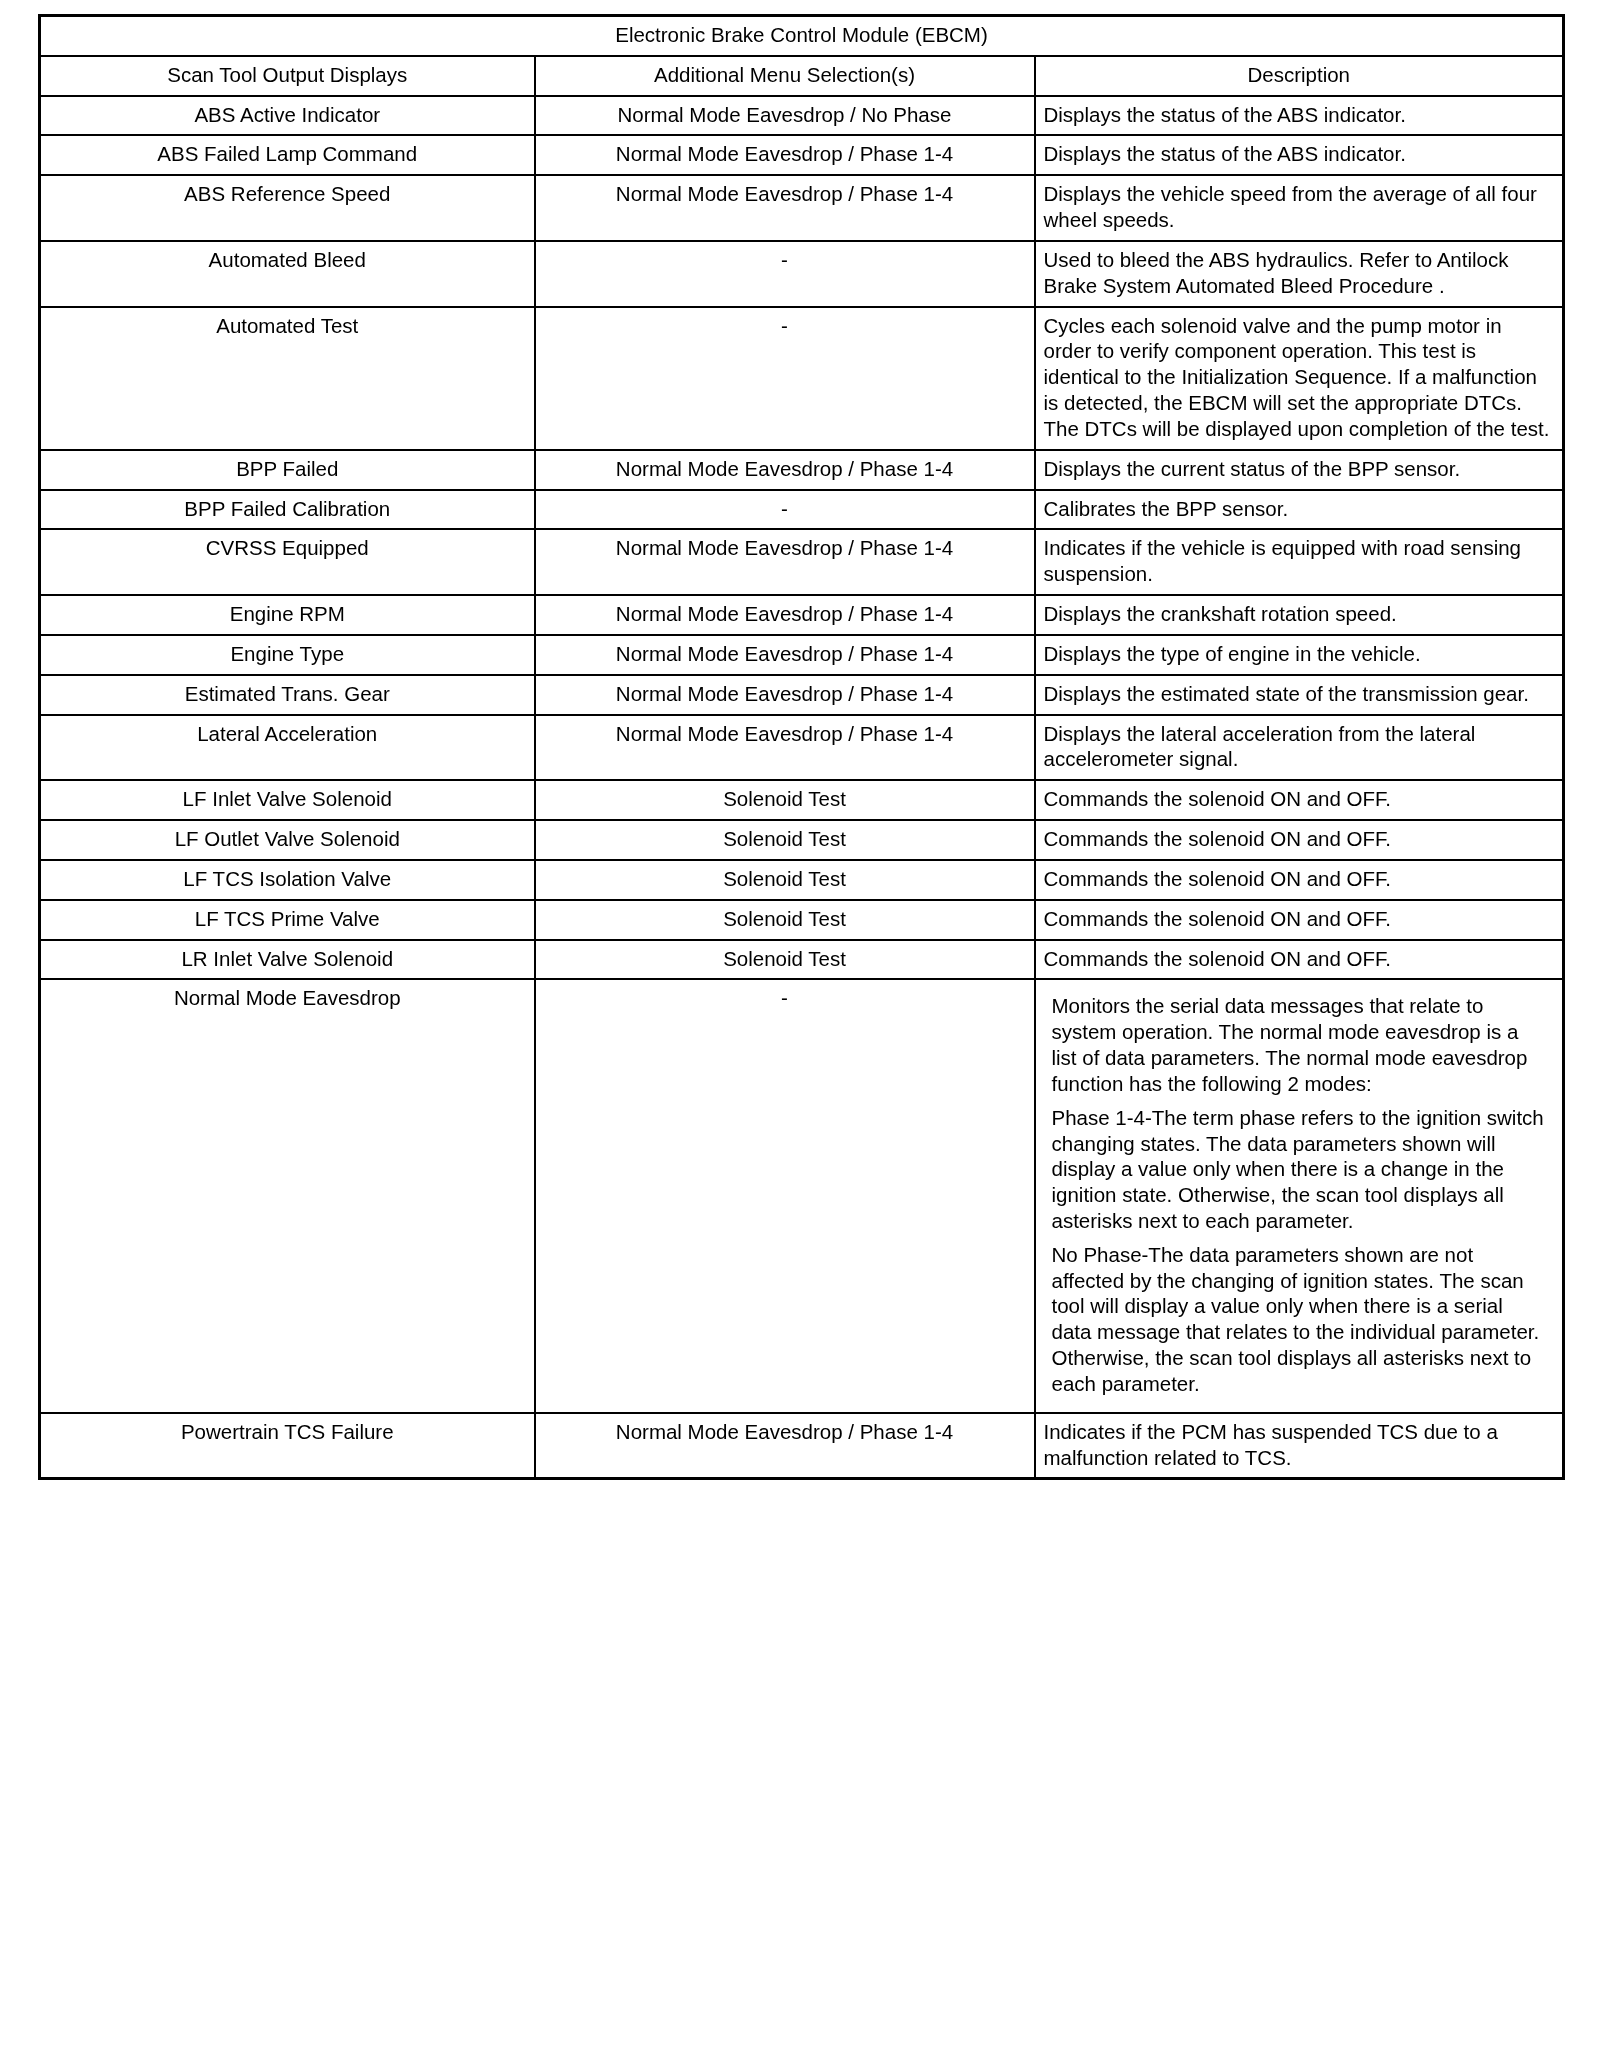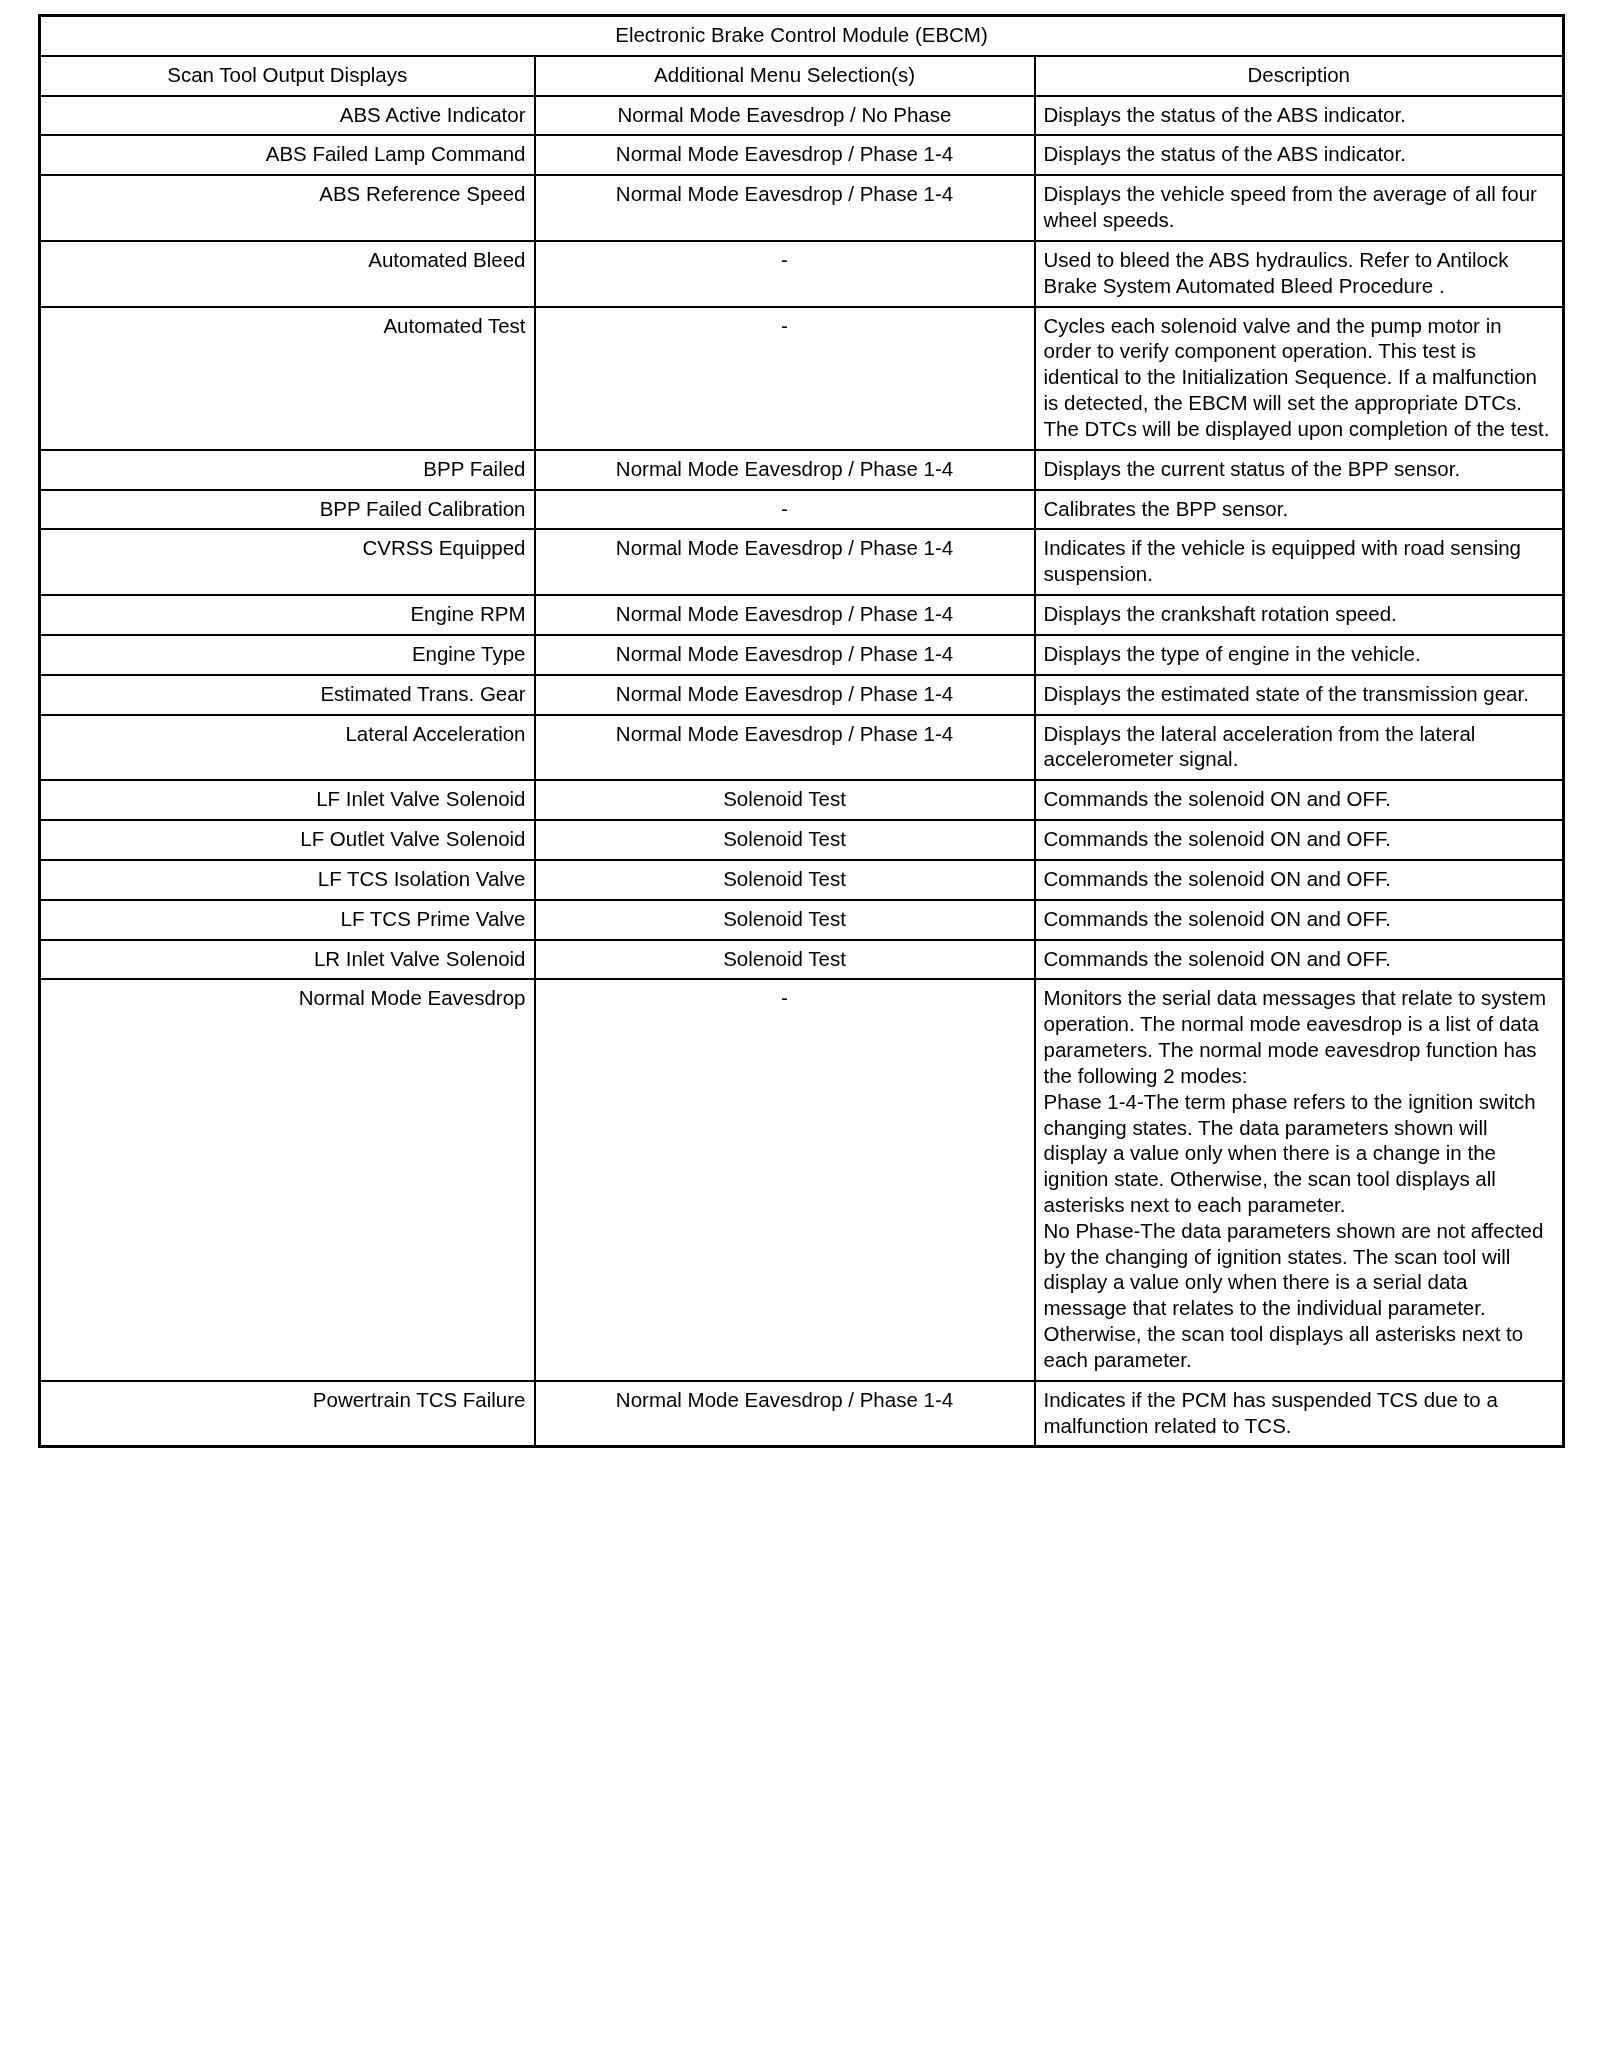--- a/index.html
+++ b/index.html
@@ -43,39 +43,39 @@
     text-align: center;
     font-weight: bold;
     font-size: 21px;
     padding: 7px 6px 9px 6px;
   }
   .col-a { width: 495px; }
   .col-b { width: 500px; }
   .col-c { width: 529px; }
 
   td.ctrl {
-    text-align: right;
+    text-align: center;
     vertical-align: middle;
   }
   td.menu {
     text-align: center;
     vertical-align: middle;
   }
   td.desc {
     text-align: left;
     vertical-align: top;
   }
   td.tall-ctrl { vertical-align: middle; }
   .indent-block {
     display: block;
     margin-left: 82px;
     margin-top: 22px;
   }
   .nm-desc p {
-    margin: 0;
+    margin: 8px;
   }
 </style>
 </head>
 <body>
 
 <div class="page">
   <table class="ebcm">
     <colgroup>
       <col class="col-a">
       <col class="col-b">

